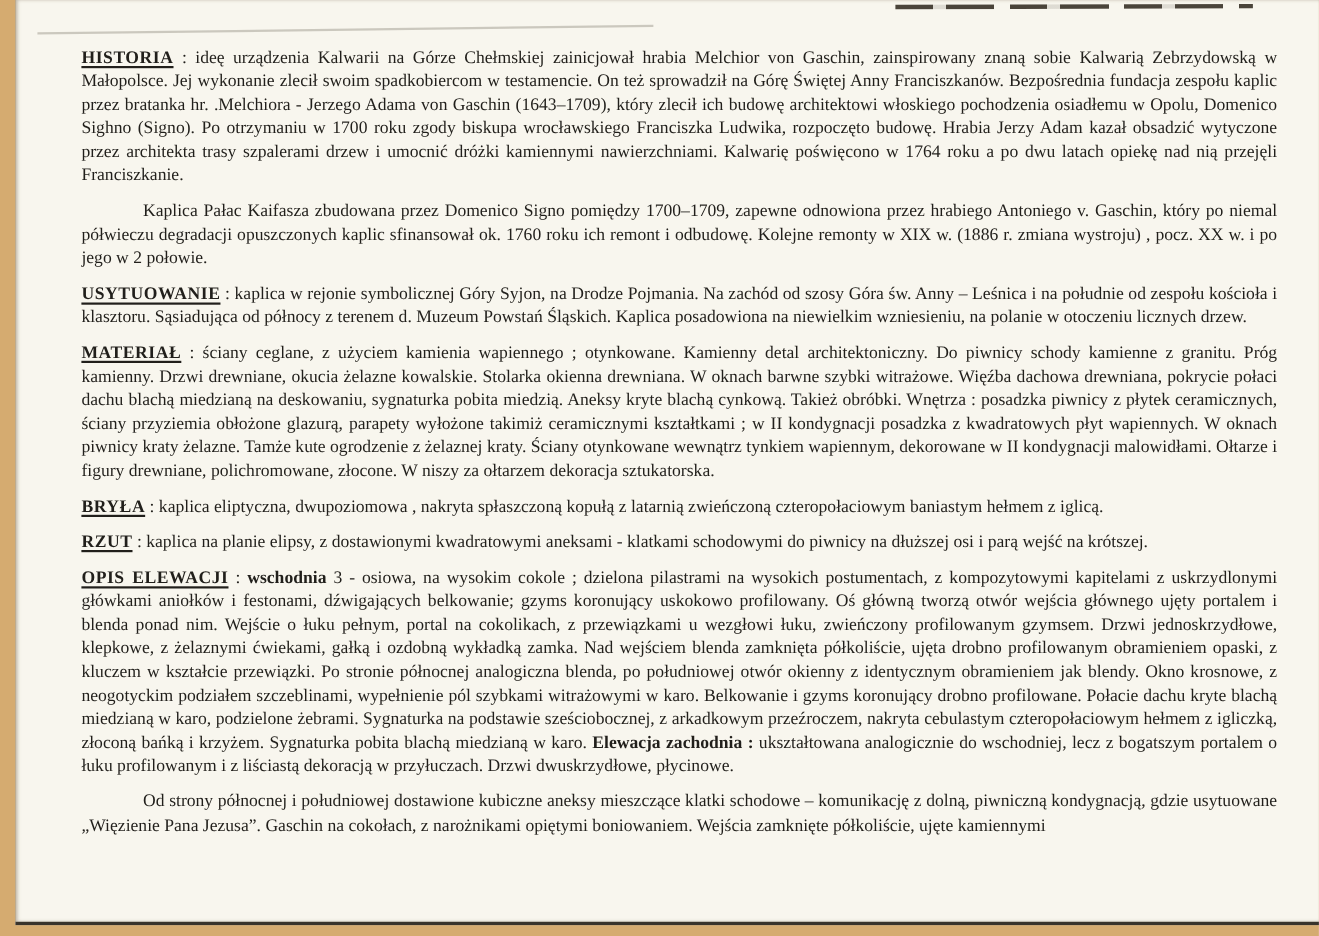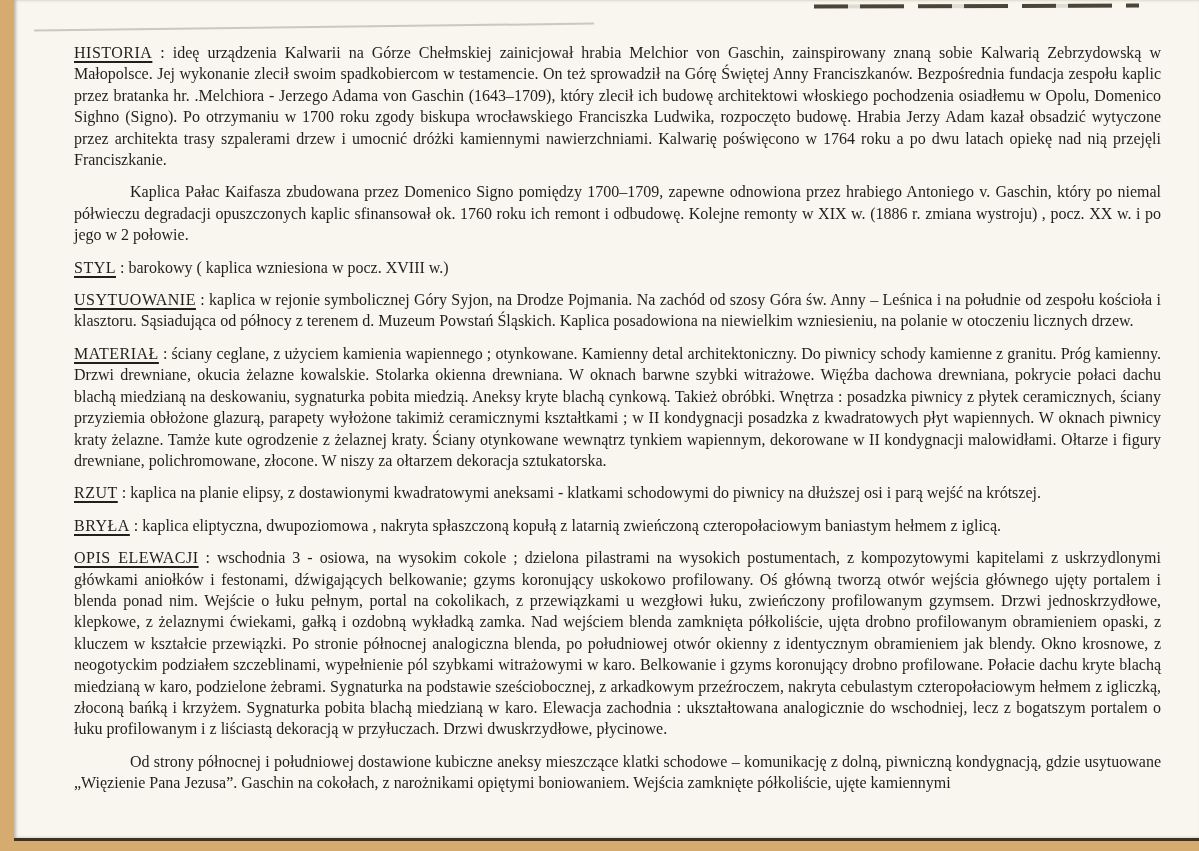--- a/index.html
+++ b/index.html
@@ -35,38 +35,37 @@
   .text-block {
     position: absolute;
     left: 60px; right: 38px; top: 42px;
     font-size: 16px;
     line-height: 21.4px;
     color: #211f1b;
     text-align: justify;
   }
   .para { margin: 0 0 11px 0; }
   .para.indent { text-indent: 56px; }
-  .run-b { font-weight: normal; }
+  .run-b { font-weight: bold; }
   .run-u {
     text-decoration: underline;
     text-decoration-thickness: 1.6px;
     text-underline-offset: 3px;
     letter-spacing: .5px;
   }
 </style>
 </head>
 <body>
 
 <div class="paper">
   <div class="crease-top-left"></div>
   <div class="torn-edge-top-right"></div>
   <div class="text-block">
       <p class="para"><span class="run-b run-u">HISTORIA</span><span class=""> : ideę urządzenia Kalwarii na Górze Chełmskiej zainicjował hrabia Melchior von Gaschin, zainspirowany znaną sobie Kalwarią Zebrzydowską w  Małopolsce. Jej wykonanie zlecił swoim spadkobiercom w testamencie. On też sprowadził na Górę Świętej Anny Franciszkanów.  Bezpośrednia fundacja zespołu kaplic przez bratanka hr. .Melchiora - Jerzego Adama von Gaschin (1643–1709), który zlecił ich budowę architektowi włoskiego pochodzenia osiadłemu w Opolu, Domenico Sighno (Signo).  Po otrzymaniu w 1700 roku  zgody biskupa wrocławskiego Franciszka Ludwika, rozpoczęto budowę. Hrabia Jerzy Adam kazał obsadzić wytyczone przez architekta trasy szpalerami drzew i umocnić dróżki kamiennymi  nawierzchniami. Kalwarię poświęcono w 1764 roku a po dwu latach opiekę nad nią przejęli Franciszkanie.</span></p>
       <p class="para indent"><span class="">Kaplica Pałac Kaifasza zbudowana przez Domenico Signo pomiędzy 1700–1709, zapewne odnowiona przez hrabiego Antoniego v. Gaschin, który po niemal półwieczu degradacji opuszczonych kaplic sfinansował ok. 1760  roku ich remont i odbudowę.  Kolejne remonty w XIX w. (1886 r. zmiana wystroju) , pocz. XX w. i  po jego w 2 połowie.</span></p>
-      <p class="para"><span class="run-b run-u">STYL</span><span class="">  :  barokowy ( kaplica wzniesiona w  pocz. XVIII w.)</span></p>
       <p class="para"><span class="run-b run-u">USYTUOWANIE</span><span class=""> : kaplica w rejonie symbolicznej Góry Syjon, na Drodze Pojmania. Na zachód od szosy Góra św. Anny – Leśnica i na południe od zespołu kościoła i klasztoru. Sąsiadująca od północy z terenem d. Muzeum Powstań Śląskich. Kaplica posadowiona na niewielkim wzniesieniu, na polanie w otoczeniu licznych drzew.</span></p>
       <p class="para"><span class="run-b run-u">MATERIAŁ</span><span class=""> :  ściany ceglane, z użyciem kamienia wapiennego ; otynkowane. Kamienny detal architektoniczny. Do piwnicy schody kamienne z granitu. Próg kamienny. Drzwi drewniane, okucia żelazne kowalskie. Stolarka okienna drewniana. W oknach barwne szybki witrażowe. Więźba dachowa drewniana, pokrycie połaci dachu blachą miedzianą na deskowaniu,  sygnaturka pobita miedzią. Aneksy kryte blachą cynkową. Takież obróbki. Wnętrza : posadzka piwnicy z płytek ceramicznych, ściany przyziemia obłożone glazurą, parapety wyłożone takimiż ceramicznymi kształtkami ; w II kondygnacji posadzka z kwadratowych płyt wapiennych. W oknach piwnicy kraty żelazne. Tamże kute ogrodzenie z żelaznej kraty. Ściany otynkowane wewnątrz tynkiem wapiennym, dekorowane w II kondygnacji  malowidłami.  Ołtarze i figury drewniane, polichromowane, złocone. W niszy za ołtarzem dekoracja sztukatorska.</span></p>
+      <p class="para"><span class="run-b run-u">BRYŁA</span><span class=""> :  kaplica eliptyczna, dwupoziomowa , nakryta spłaszczoną kopułą z latarnią zwieńczoną czteropołaciowym baniastym hełmem z iglicą.</span></p>
       <p class="para"><span class="run-b run-u">RZUT</span><span class=""> : kaplica na planie elipsy, z dostawionymi kwadratowymi aneksami  - klatkami schodowymi  do piwnicy na dłuższej osi i parą wejść na krótszej.</span></p>
-      <p class="para"><span class="run-b run-u">BRYŁA</span><span class=""> :  kaplica eliptyczna, dwupoziomowa , nakryta spłaszczoną kopułą z latarnią zwieńczoną czteropołaciowym baniastym hełmem z iglicą.</span></p>
       <p class="para"><span class="run-b run-u">OPIS  ELEWACJI</span><span class=""> : </span><span class="run-b ">wschodnia</span><span class=""> 3 - osiowa, na wysokim cokole ; dzielona pilastrami na wysokich postumentach, z kompozytowymi  kapitelami z uskrzydlonymi główkami aniołków i festonami, dźwigających belkowanie; gzyms koronujący uskokowo profilowany. Oś główną tworzą  otwór wejścia głównego ujęty portalem i blenda ponad nim. Wejście o łuku pełnym, portal na cokolikach, z przewiązkami u wezgłowi łuku, zwieńczony profilowanym gzymsem. Drzwi jednoskrzydłowe, klepkowe, z żelaznymi  ćwiekami, gałką i ozdobną wykładką zamka. Nad wejściem blenda zamknięta półkoliście, ujęta drobno profilowanym obramieniem opaski, z kluczem w kształcie przewiązki. Po stronie północnej analogiczna blenda, po południowej otwór okienny z identycznym obramieniem jak blendy. Okno krosnowe, z neogotyckim podziałem szczeblinami, wypełnienie pól szybkami witrażowymi w karo. Belkowanie i gzyms koronujący drobno profilowane. Połacie dachu kryte blachą miedzianą w karo, podzielone żebrami. Sygnaturka na podstawie sześciobocznej, z arkadkowym przeźroczem, nakryta cebulastym czteropołaciowym hełmem z igliczką, złoconą bańką i krzyżem. Sygnaturka pobita blachą miedzianą w karo.  </span><span class="run-b ">Elewacja zachodnia :</span><span class=""> ukształtowana analogicznie do wschodniej, lecz z bogatszym portalem o łuku profilowanym i z liściastą dekoracją w przyłuczach. Drzwi dwuskrzydłowe, płycinowe.</span></p>
       <p class="para indent"><span class="">Od strony północnej i południowej dostawione kubiczne aneksy mieszczące klatki schodowe – komunikację z dolną, piwniczną kondygnacją, gdzie usytuowane „Więzienie Pana Jezusa”. Gaschin na cokołach, z narożnikami opiętymi boniowaniem. Wejścia zamknięte półkoliście, ujęte kamiennymi</span></p>
     </div>
 </div>
 
 </body></html>

